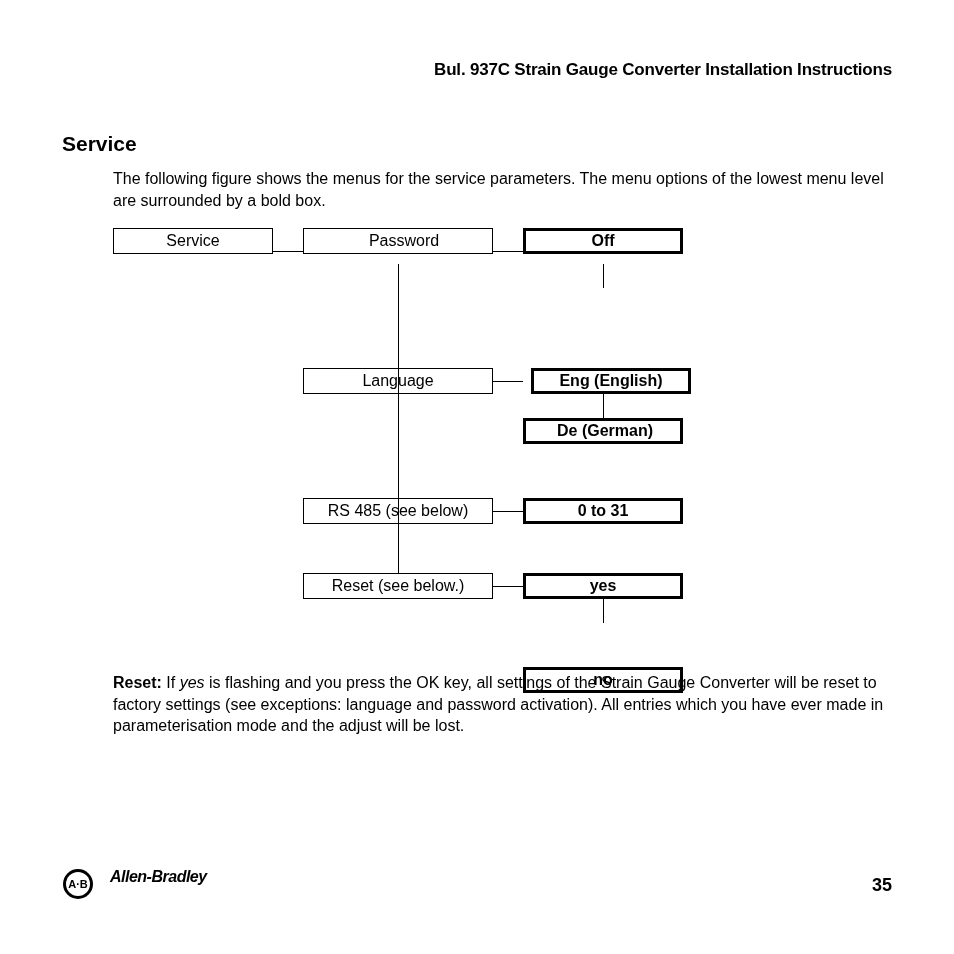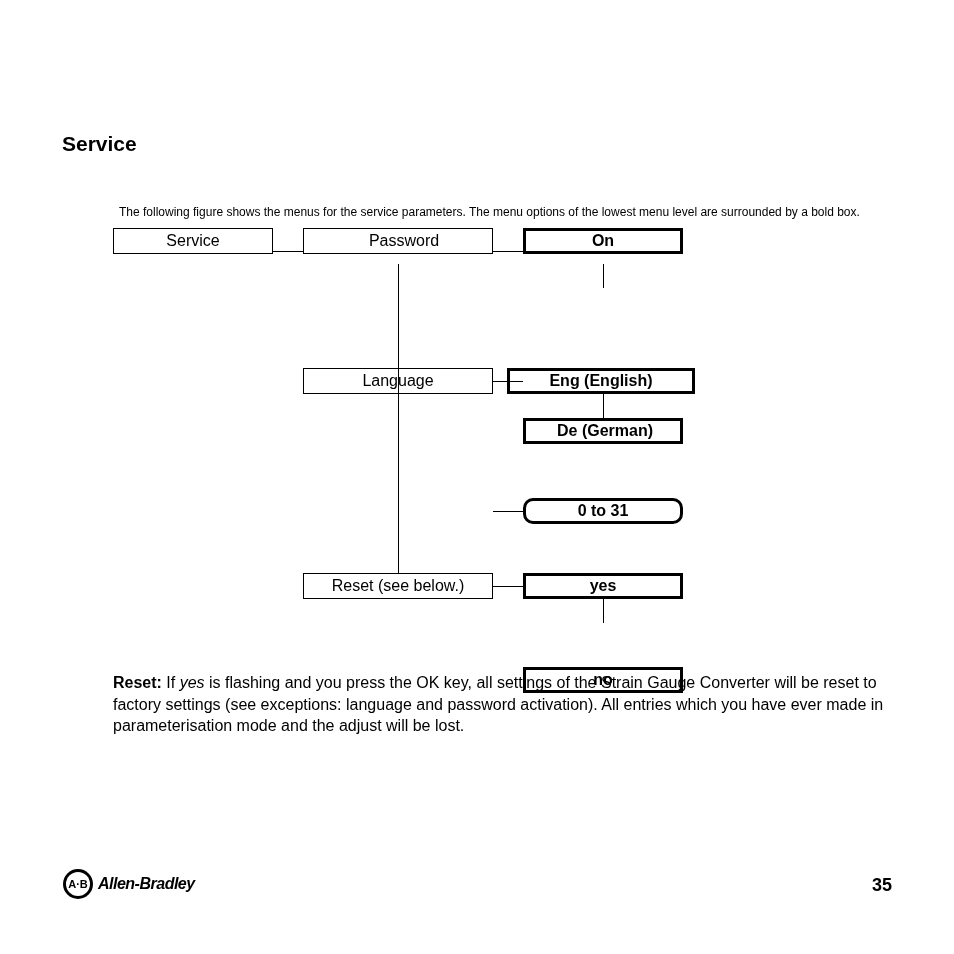--- a/index.html
+++ b/index.html
@@ -29,26 +29,25 @@
   }
   .section-title {
     position: absolute;
     left: 62px;
     top: 132px;
     font-size: 21px;
     font-weight: 700;
   }
   .intro {
     position: absolute;
-    left: 119px;
+    left: 113px;
     top: 168px;
     right: 62px;
-    font-size: 12px;
+    font-size: 16px;
     line-height: 1.35;
-    margin-top: 36px;
   }
   .diagram {
     position: absolute;
     left: 113px;
     top: 228px;
     width: 600px;
     height: 430px;
   }
   .box {
     position: absolute;
@@ -94,22 +93,21 @@
     left: 62px;
     right: 62px;
     bottom: 54px;
     height: 36px;
   }
   .brand {
     position: absolute;
     left: 0;
     bottom: 0;
     display: flex;
-    align-items: center;
-    gap: 4px;
+    gap: 16px;
   }
   .brand-name {
     font-weight: 700;
     font-style: italic;
     font-size: 16px;
     letter-spacing: -0.5px;
   }
   .ab-logo {
     width: 32px;
     height: 32px;
@@ -122,37 +120,40 @@
     font-size: 18px;
   }
   .italic { font-style: italic; }
   .bold { font-weight: 700; }
 </style>
 </head>
 <body>
 
 <div class="page">
 
+  <div class="header">Bul. 937C Strain Gauge Converter Installation Instructions</div>
 
   <div class="section-title">Service</div>
 
   <div class="intro">The following figure shows the menus for the service parameters. The menu options of the lowest menu level are surrounded by a bold box.</div>
 
   <div class="diagram">
 
     <div class="box" style="left:0; top:10; width:160px;">Service</div>
 
     <div class="box" style="left:190px; top:10; width:190px;padding-left:16px;">Password</div>
     <div class="box bold" style="left:410px; top:10; width:160px;">On</div>
+    <div class="box bold" style="left:410px; top:60; width:160px;">Off</div>
 
     <div class="box" style="left:190px; top:140px; width:190px;">Language</div>
-    <div class="box bold" style="left:394px; top:140px; width:188px;">Eng (English)</div>
+    <div class="box bold" style="left:418px; top:140px; width:160px;">Eng (English)</div>
     <div class="box bold" style="left:410px; top:190px; width:160px;padding-left:8px;">De (German)</div>
 
-    <div class="box bold" style="left:410px; top:270px; width:160px;border-radius:10px;">0 to 31</div>
+    <div class="box" style="left:190px; top:270px; width:190px;">RS 485 (see below)</div>
+    <div class="box bold" style="left:410px; top:270px; width:160px;">0 to 31</div>
 
     <div class="box" style="left:190px; top:345px; width:190px;">Reset (see below.)</div>
     <div class="box bold" style="left:410px; top:345px; width:160px;">yes</div>
     <div class="box bold" style="left:410px; top:395px; width:160px;margin-top:44px;">no</div>
 
     <div class="hline" style="left:160px; top:23px; width:30px;"></div>
 
     <div class="hline" style="left:380px; top:23px; width:30px;"></div>
 
     <div class="vline" style="left:490px; top:36px; height:24px;"></div>

